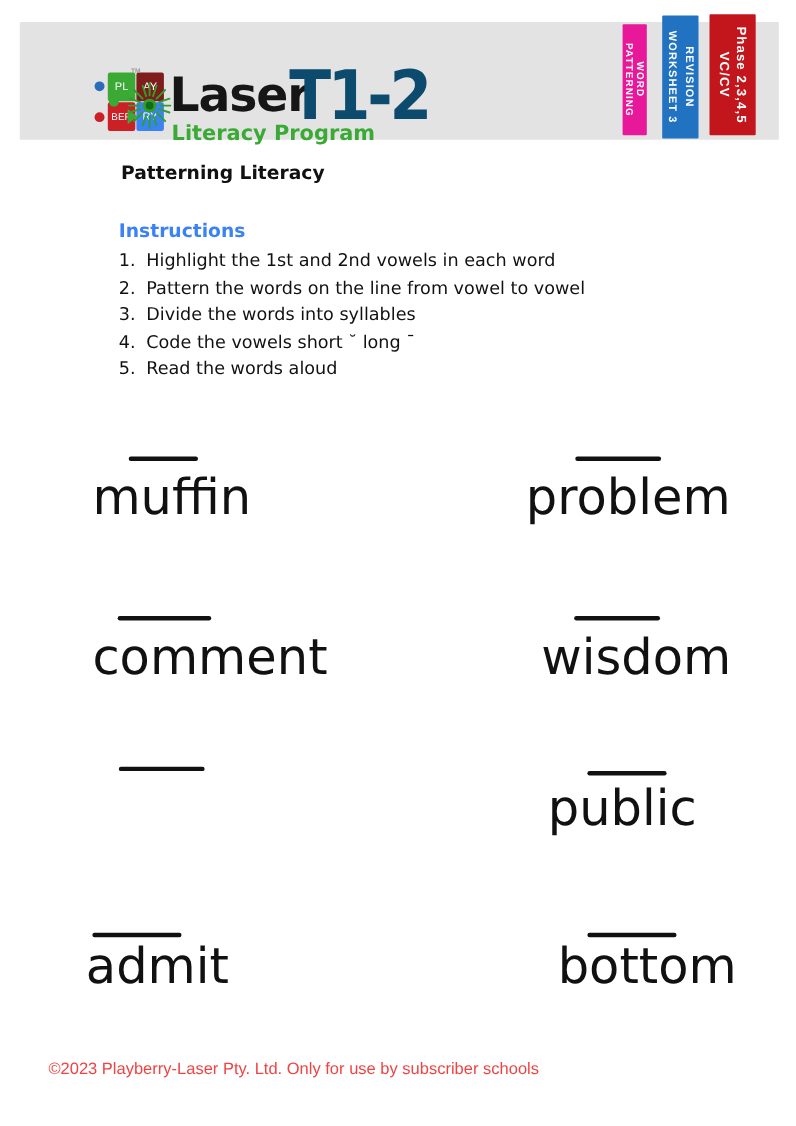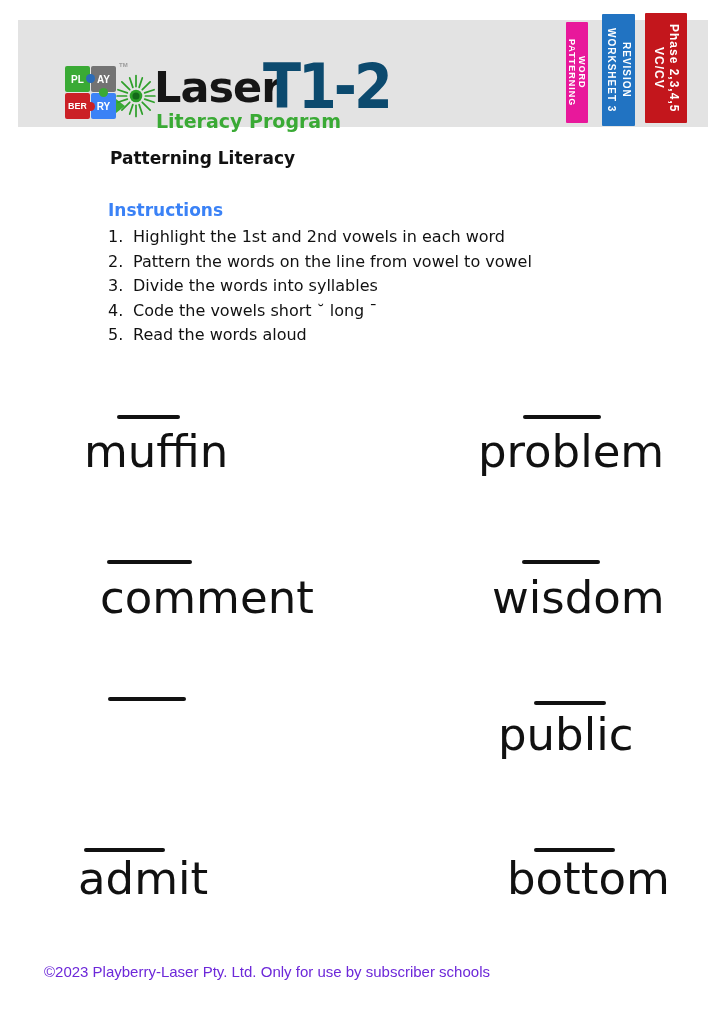--- a/index.html
+++ b/index.html
@@ -25,26 +25,27 @@
   }
 
   
   .puzzle {
     position: absolute; left: 47px; top: 46px;
     width: 52px; height: 54px;
   }
   .piece {
     position: absolute; width: 25px; height: 26px;
     display: flex; align-items: center; justify-content: center;
-    color: #fff; font-weight: bold; font-size: 10px;
+    color: #fff; font-weight: normal; font-size: 10px;
     font-family: "Liberation Sans", sans-serif;
     border-radius: 2px;
+    margin-left: 33px;
   }
   .piece.pl { left: 0; top: 0; background: #3aaa35; }
-  .piece.ay { left: 26px; top: 0; background: #737373; }
+  .piece.ay { left: 26px; top: 0; background: #7f1d1d; }
   .piece.ber { left: 0; top: 27px; background: #cb2026; font-size: 9px; }
   .piece.ry { left: 26px; top: 27px; background: #3b82f6; }
   .knob { position: absolute; border-radius: 50%; width: 9px; height: 9px; }
   .knob.k1 { background: #2a6cb8; left: 21px; top: 8px; }   
   .knob.k2 { background: #3aaa35; left: 34px; top: 22px; }  
   .knob.k3 { background: #cb2026; left: 21px; top: 36px; }  
   .arrow-r {
     position: absolute; left: 51px; top: 33px;
     width: 0; height: 0;
     border-top: 7px solid transparent;
@@ -133,21 +134,21 @@
     white-space: nowrap;
   }
   .vline {
     position: absolute; height: 4px; background: #111;
     border-radius: 2px;
   }
 
   
   .footer {
     position: absolute; left: 44px; top: 963px;
-    font-size: 15px; color: #6d28d9;
+    font-size: 15px; color: #ef4444;
     font-family: "Liberation Sans", sans-serif;
   }
 </style>
 </head>
 <body>
 
 <div id="page">
 
   <div class="header-band">
 
@@ -234,21 +235,21 @@
     </div>
   </div>
 
   <div class="vline" style="left:117px; top:415px; width:63px;"></div>
   <div class="word" style="left:84px; top:424px;">muffin</div>
 
   <div class="vline" style="left:523px; top:415px; width:78px;"></div>
   <div class="word" style="left:478px; top:424px;">problem</div>
 
   <div class="vline" style="left:107px; top:560px; width:85px;"></div>
-  <div class="word" style="left:100px; top:570px;text-align:right;">comment</div>
+  <div class="word" style="left:84px; top:570px;text-align:right;">comment</div>
 
   <div class="vline" style="left:522px; top:560px; width:78px;"></div>
   <div class="word" style="left:492px; top:570px;">wisdom</div>
 
   <div class="vline" style="left:108px; top:697px; width:78px;"></div>
 
   <div class="vline" style="left:534px; top:701px; width:72px;"></div>
   <div class="word" style="left:498px; top:707px;">public</div>
 
   <div class="vline" style="left:84px; top:848px; width:81px;"></div>

